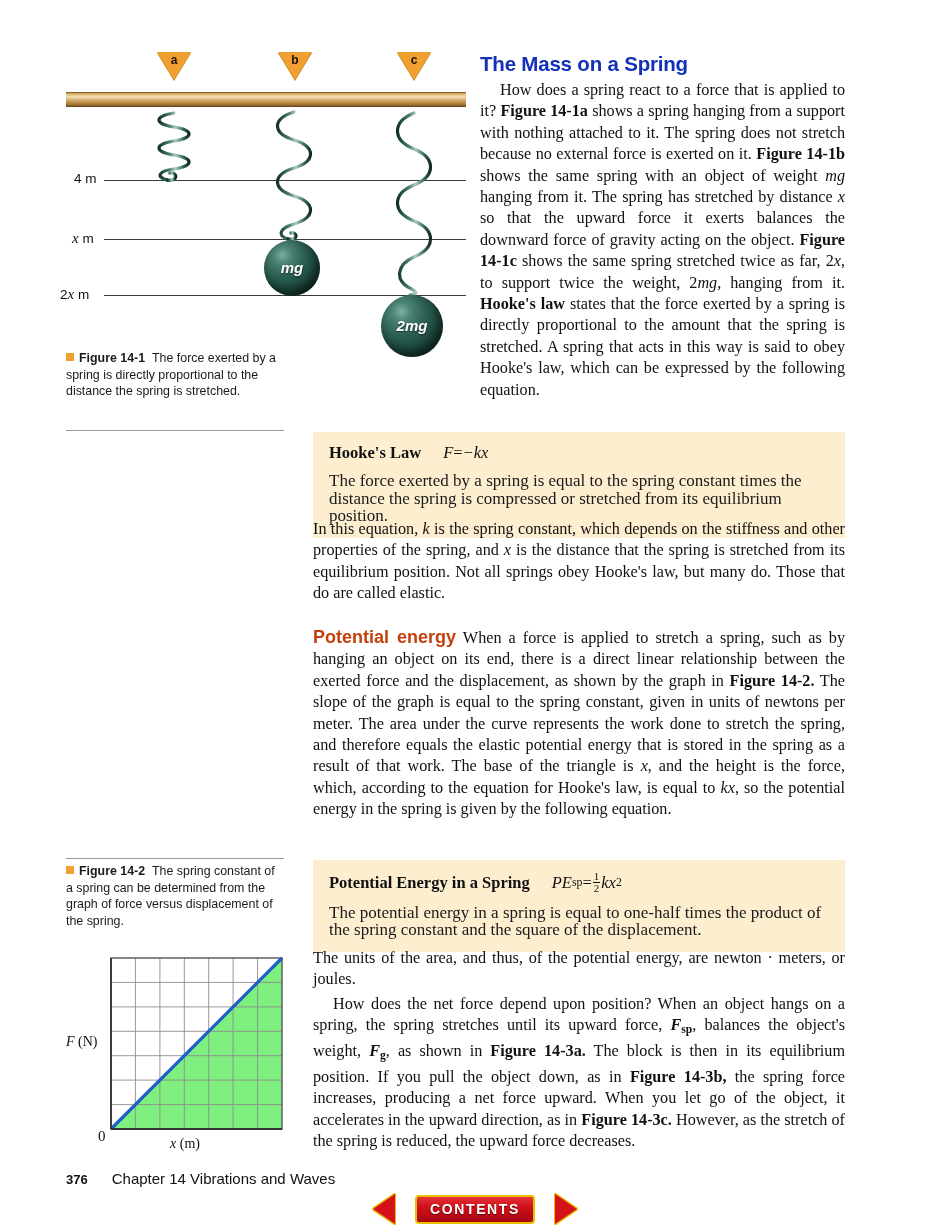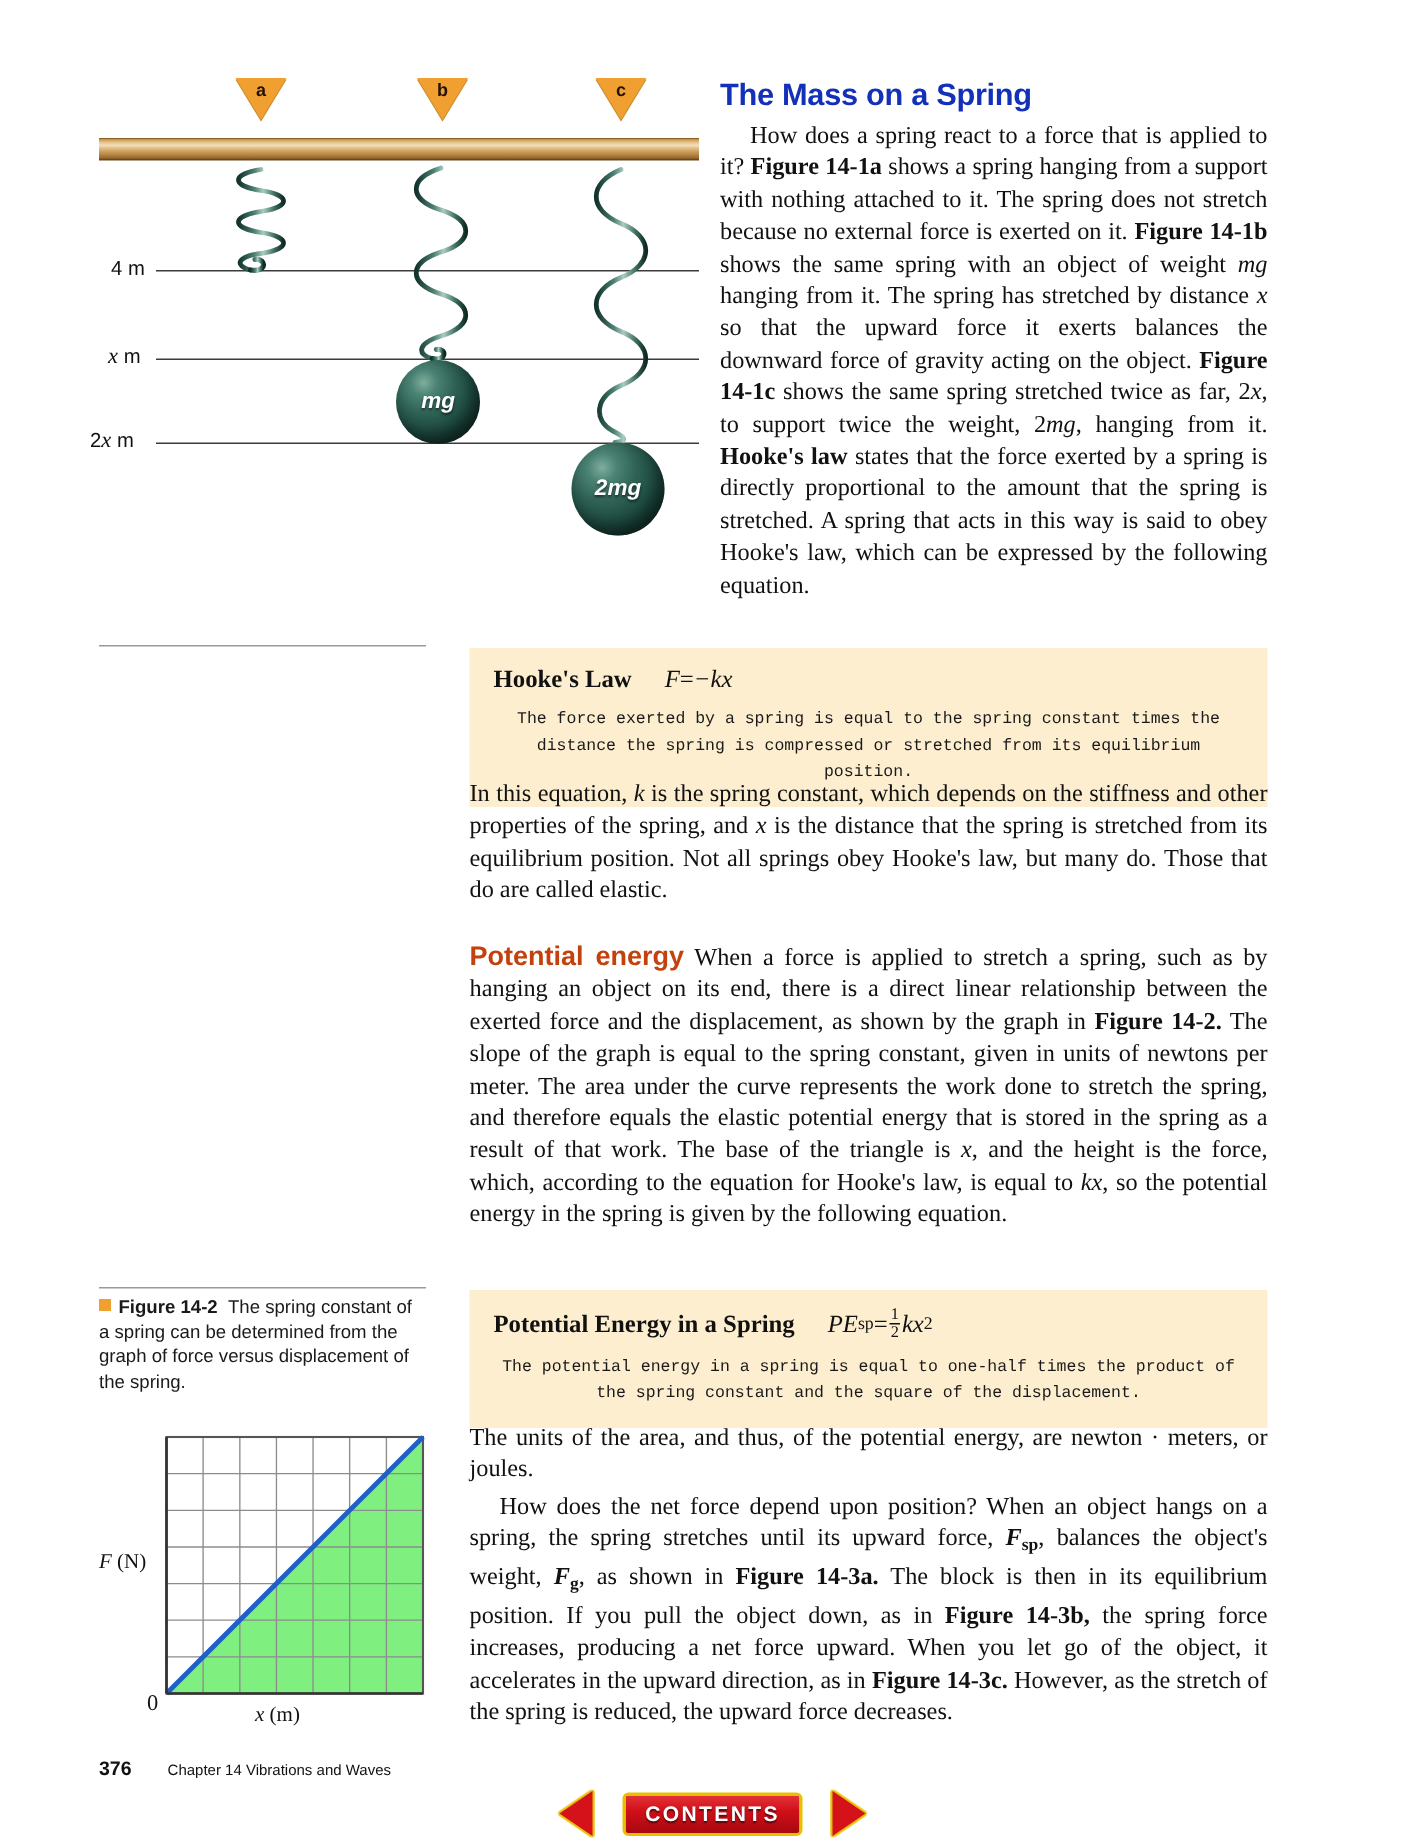--- a/index.html
+++ b/index.html
@@ -110,41 +110,40 @@
     font-family:"Liberation Serif", serif;
     font-size:16.5px;font-weight:bold;color:#111;
     display:flex;align-items:baseline;gap:22px;
   }
   .formula-eq{
     font-family:"Liberation Serif", serif;
     font-style:italic;font-weight:normal;font-size:16.5px;
     display:inline-flex;align-items:center;
   }
   .formula-desc{
-    font-family:Liberation Mono, monospace;
-    font-size:11px;line-height:17.5px;color:#1a1a1a;
+    font-family:Liberation Serif, serif;
+    font-size:17px;line-height:17.5px;color:#1a1a1a;
     margin-top:9px;
-    text-align:center;
   }
   .sub{font-size:.72em;vertical-align:-.28em;font-style:normal;}
   .sup{font-size:.72em;vertical-align:.5em;font-style:normal;}
   .frac{display:inline-flex;flex-direction:column;vertical-align:-.35em;
     font-size:.66em;line-height:1.05;text-align:center;font-style:normal;margin:0 1px;}
   .frac .num{border-bottom:1.1px solid #111;padding:0 1px;}
   .frac .den{padding:0 1px;}
 
   
   #footer{position:absolute;left:66px;top:1170px;width:820px;}
   .page-num{
     font-family:"Liberation Sans", sans-serif;
     font-weight:bold;font-size:13px;color:#111;
   }
   .chapter-label{
     font-family:"Liberation Sans", sans-serif;
-    font-size:10px;color:#111;margin-left:24px;
+    font-size:15px;color:#111;margin-left:24px;
   }
   #contents-nav{
     position:absolute;left:355px;top:1192px;width:240px;height:34px;
     display:flex;align-items:center;justify-content:center;gap:20px;
   }
   .nav-arrow{width:0;height:0;}
   .nav-arrow.left{
     border-top:15px solid transparent;border-bottom:15px solid transparent;
     border-right:22px solid #d5111a;
     filter:drop-shadow(1px 0 0 #e8c000) drop-shadow(-1px 0 0 #e8c000)
@@ -243,20 +242,23 @@
     </svg>
 
     <div class="mass-ball" style="left:198px;top:200px;width:56px;height:56px;">
       <div class="mass-label">mg</div>
     </div>
     <div class="mass-ball" style="left:315px;top:255px;width:62px;height:62px;">
       <div class="mass-label">2mg</div>
     </div>
   </div>
 
+  <div class="fig-caption" style="position:absolute;left:66px;top:350px;width:218px;">
+    <span class="sq"></span><span class="fignum">Figure 14-1</span>&nbsp;&nbsp;<span>The force exerted by a spring is directly proportional to the distance the spring is stretched.</span>
+  </div>
   <div class="rule" style="position:absolute;left:66px;top:430px;width:218px;"></div>
 
   <div class="rule" style="position:absolute;left:66px;top:858px;width:218px;"></div>
   <div class="fig-caption" style="position:absolute;left:66px;top:863px;width:218px;">
     <span class="sq"></span><span class="fignum">Figure 14-2</span>&nbsp;&nbsp;<span>The spring constant of a spring can be determined from the graph of force versus displacement of the spring.</span>
   </div>
 
   <div id="figure-2-graph">
     <svg width="222" height="210">
 

